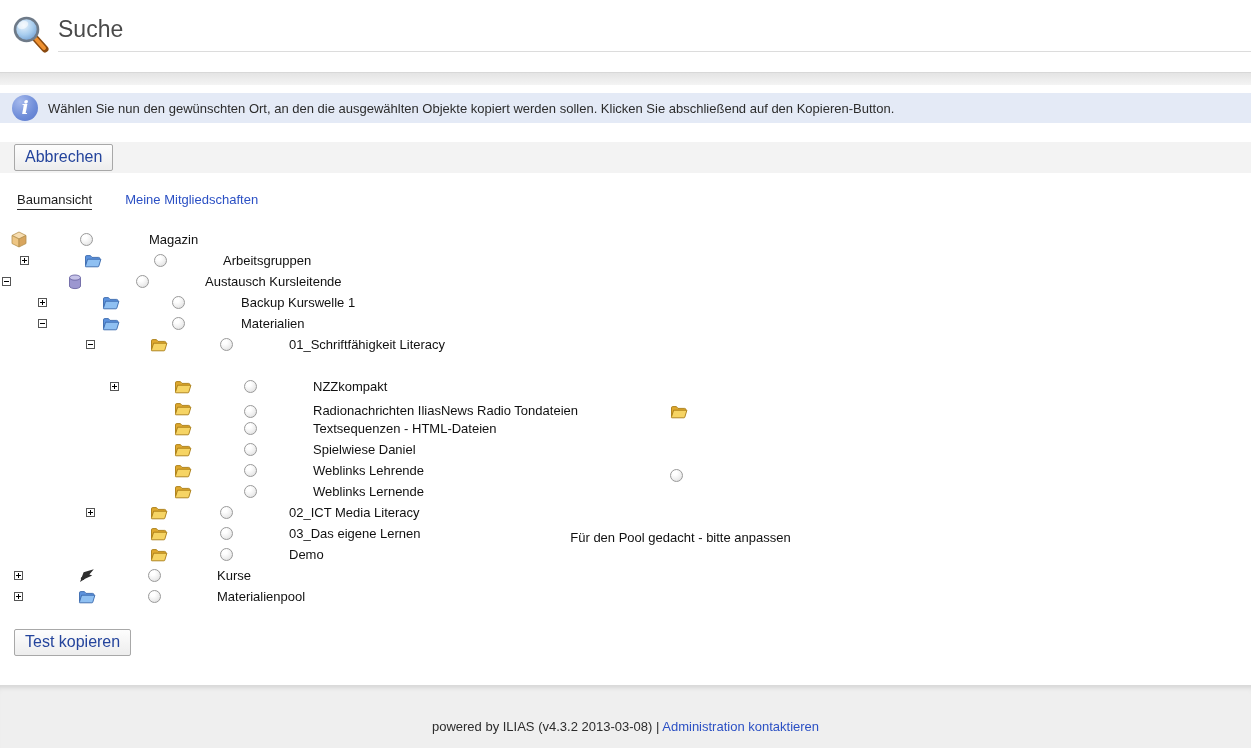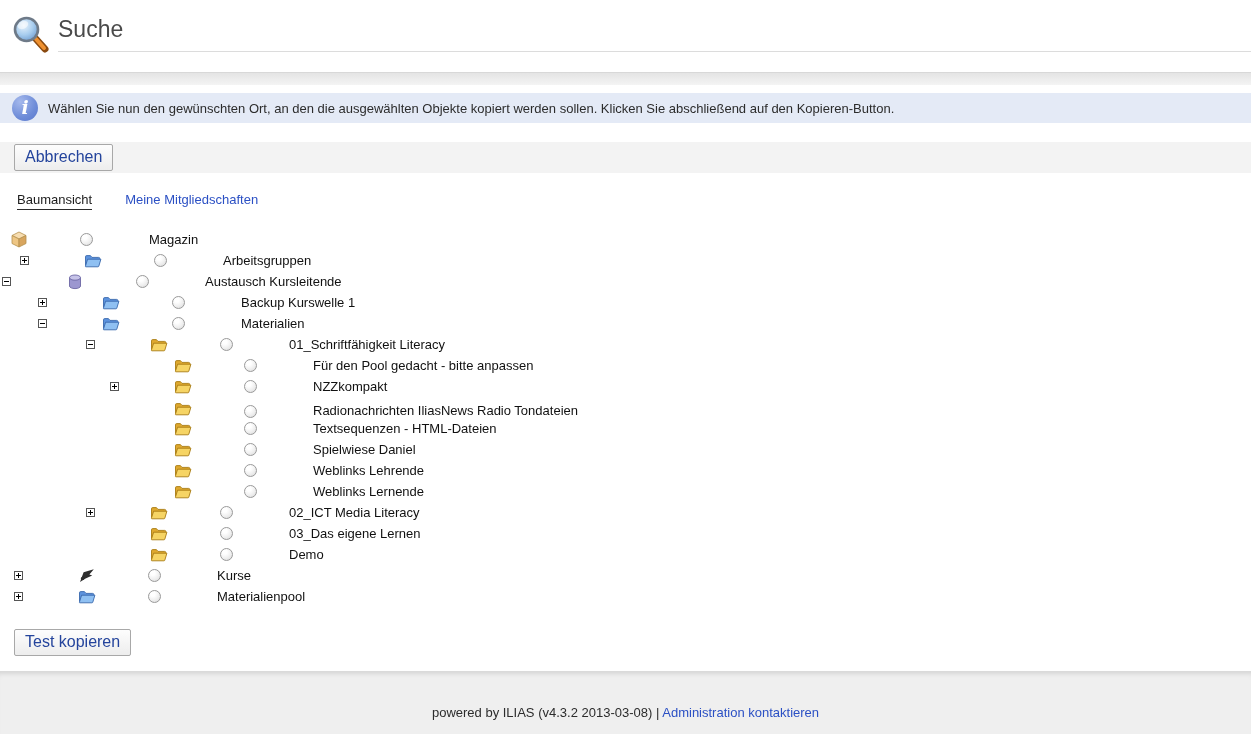--- a/index.html
+++ b/index.html
@@ -143,21 +143,21 @@
     cursor: pointer;
   }
   .row-label { color: #111; }
 
   
   .copy-action { margin: 22px 0 0 14px; }
 
   
   .footer {
     position: absolute;
-    left: 0; bottom: 14px;
+    left: 0; bottom: 0;
     width: 100%;
     height: 63px;
     background: #efefef;
     border-top: 1px solid #dadada;
     box-shadow: inset 0 5px 6px -5px rgba(0,0,0,0.18);
     text-align: center;
     font-size: 13px;
     color: #2c2c2c;
     padding-top: 33px;
   }
@@ -295,21 +295,21 @@
       </span>
     <span class="type-icon">
         <svg width="18" height="18" viewBox="0 0 18 18">
           <path d="M1.5,13.5 L1.5,4.8 Q1.5,3.6 2.7,3.6 L6.4,3.6 L8,5.4 L14.6,5.4 Q15.8,5.4 15.8,6.6 L15.8,8" fill="#dfa92f" stroke="#a87c14" stroke-width="0.9"></path>
           <path d="M3.6,7.2 L16.9,7.2 L14.8,14.2 Q14.6,14.8 13.9,14.8 L1.8,14.8 Q1.2,14.8 1.5,13.9 Z" fill="#f6d464" stroke="#a87c14" stroke-width="0.9" stroke-linejoin="round"></path>
         </svg>
       </span>
     <span class="radio"></span>
     <span class="row-label">01_Schriftfähigkeit Literacy</span>
   </div>
-    <div class="tree-row" style="padding-left: 110px;">
+    <div class="tree-row" style="padding-left: 110px; flex-direction: column;">
     <span class="expander"></span>
     <span class="type-icon">
         <svg width="18" height="18" viewBox="0 0 18 18">
           <path d="M1.5,13.5 L1.5,4.8 Q1.5,3.6 2.7,3.6 L6.4,3.6 L8,5.4 L14.6,5.4 Q15.8,5.4 15.8,6.6 L15.8,8" fill="#dfa92f" stroke="#a87c14" stroke-width="0.9"></path>
           <path d="M3.6,7.2 L16.9,7.2 L14.8,14.2 Q14.6,14.8 13.9,14.8 L1.8,14.8 Q1.2,14.8 1.5,13.9 Z" fill="#f6d464" stroke="#a87c14" stroke-width="0.9" stroke-linejoin="round"></path>
         </svg>
       </span>
     <span class="radio"></span>
     <span class="row-label">Für den Pool gedacht - bitte anpassen</span>
   </div>

